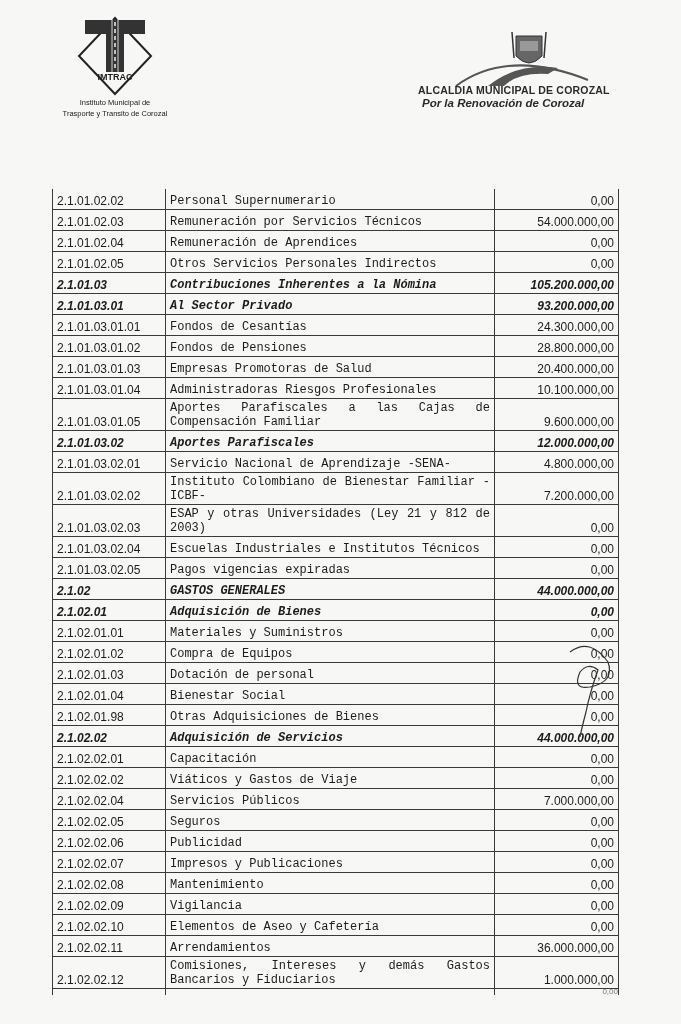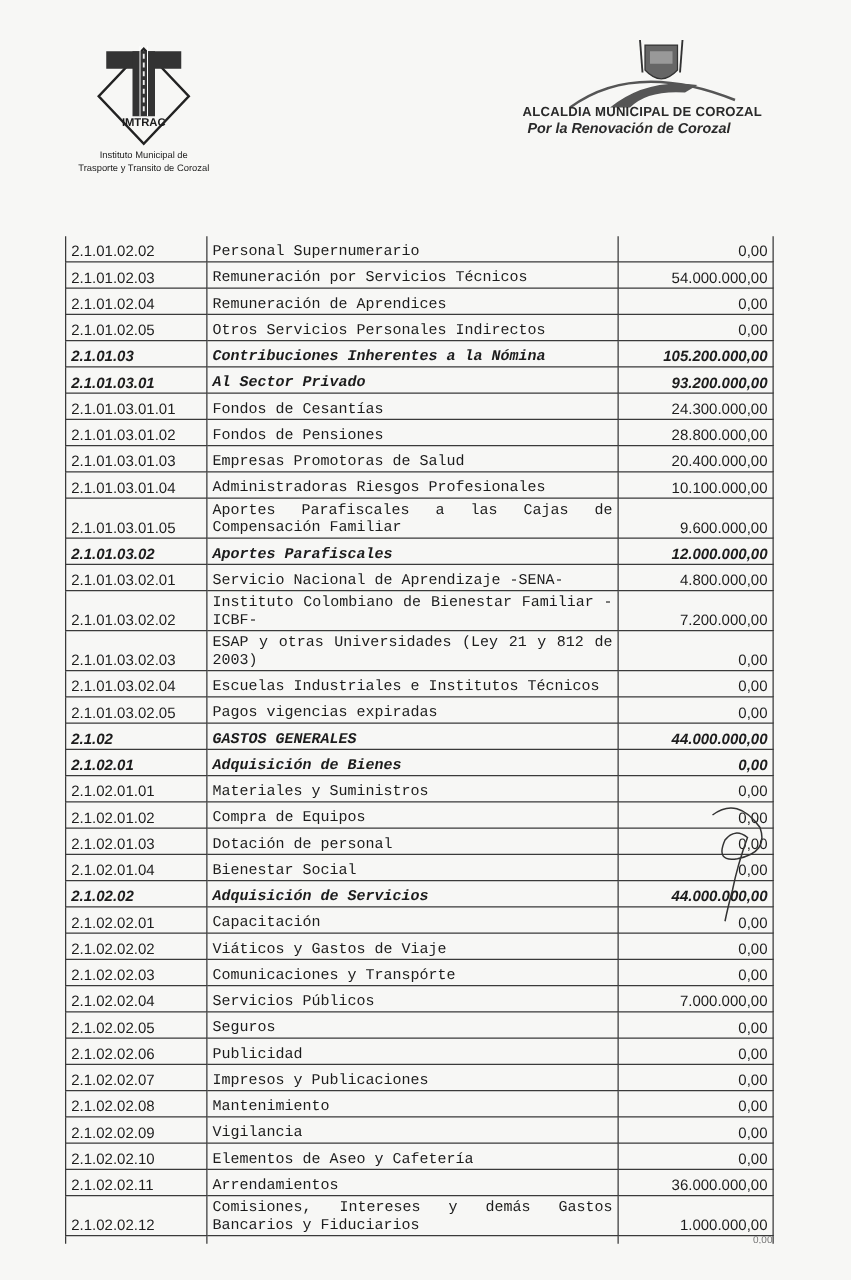--- a/index.html
+++ b/index.html
@@ -1,20 +1,20 @@
 <!DOCTYPE html>
 <html><head>
 <meta charset="utf-8">
 <style>
   html, body { margin: 0; padding: 0; }
   body {
     width: 681px; height: 1024px; background: #f7f7f5; position: relative; overflow: hidden;
     font-family: "Liberation Sans", sans-serif; color: #1c1c1c;
   }
-  .logo-left { position: absolute; left: 50px; top: 33px; width: 130px; text-align: center; }
+  .logo-left { position: absolute; left: 50px; top: 12px; width: 130px; text-align: center; }
   .logo-left svg { display: block; margin: 0 auto; }
   .logo-left .cap { font-size: 7.5px; line-height: 9px; color: #222; font-weight: normal; margin-top: 2px; }
   .logo-right { position: absolute; left: 418px; top: 28px; width: 200px; text-align: left; }
   .logo-right svg { display: block; margin-left: 30px; }
   .logo-right .name { font-size: 10.5px; font-weight: bold; color: #2a2a2a; margin-top: -6px; letter-spacing: 0.2px; }
   .logo-right .slogan { font-size: 11.5px; font-weight: bold; font-style: italic; color: #2a2a2a; margin-left: 4px; margin-top: 1px; }
 
   .table-wrap { position: absolute; left: 52px; top: 148px; width: 566px; margin-top: 41px; }
   table { border-collapse: collapse; width: 566px; table-layout: fixed; }
   col.c1 { width: 113px; } col.c2 { width: 329px; } col.c3 { width: 124px; }
@@ -175,41 +175,41 @@
         <tr>
           <td class="code">2.1.02.01.03</td>
           <td class="desc">Dotación de personal</td>
           <td class="val">0,00</td>
         </tr>
         <tr>
           <td class="code">2.1.02.01.04</td>
           <td class="desc">Bienestar Social</td>
           <td class="val">0,00</td>
         </tr>
+        <tr>
+          <td class="code">2.1.02.01.98</td>
+          <td class="desc">Otras Adquisiciones de Bienes</td>
+          <td class="val">0,00</td>
+        </tr>
         <tr class="bold">
           <td class="code">2.1.02.02</td>
           <td class="desc">Adquisición de Servicios</td>
           <td class="val">44.000.000,00</td>
         </tr>
         <tr>
           <td class="code">2.1.02.02.01</td>
           <td class="desc">Capacitación</td>
           <td class="val">0,00</td>
         </tr>
         <tr>
           <td class="code">2.1.02.02.02</td>
           <td class="desc">Viáticos y Gastos de Viaje</td>
           <td class="val">0,00</td>
         </tr>
         <tr>
-          <td class="code">2.1.02.02.03</td>
-          <td class="desc">Comunicaciones y Transpórte</td>
-          <td class="val">0,00</td>
-        </tr>
-        <tr>
           <td class="code">2.1.02.02.04</td>
           <td class="desc">Servicios Públicos</td>
           <td class="val">7.000.000,00</td>
         </tr>
         <tr>
           <td class="code">2.1.02.02.05</td>
           <td class="desc">Seguros</td>
           <td class="val">0,00</td>
         </tr>
         <tr>

